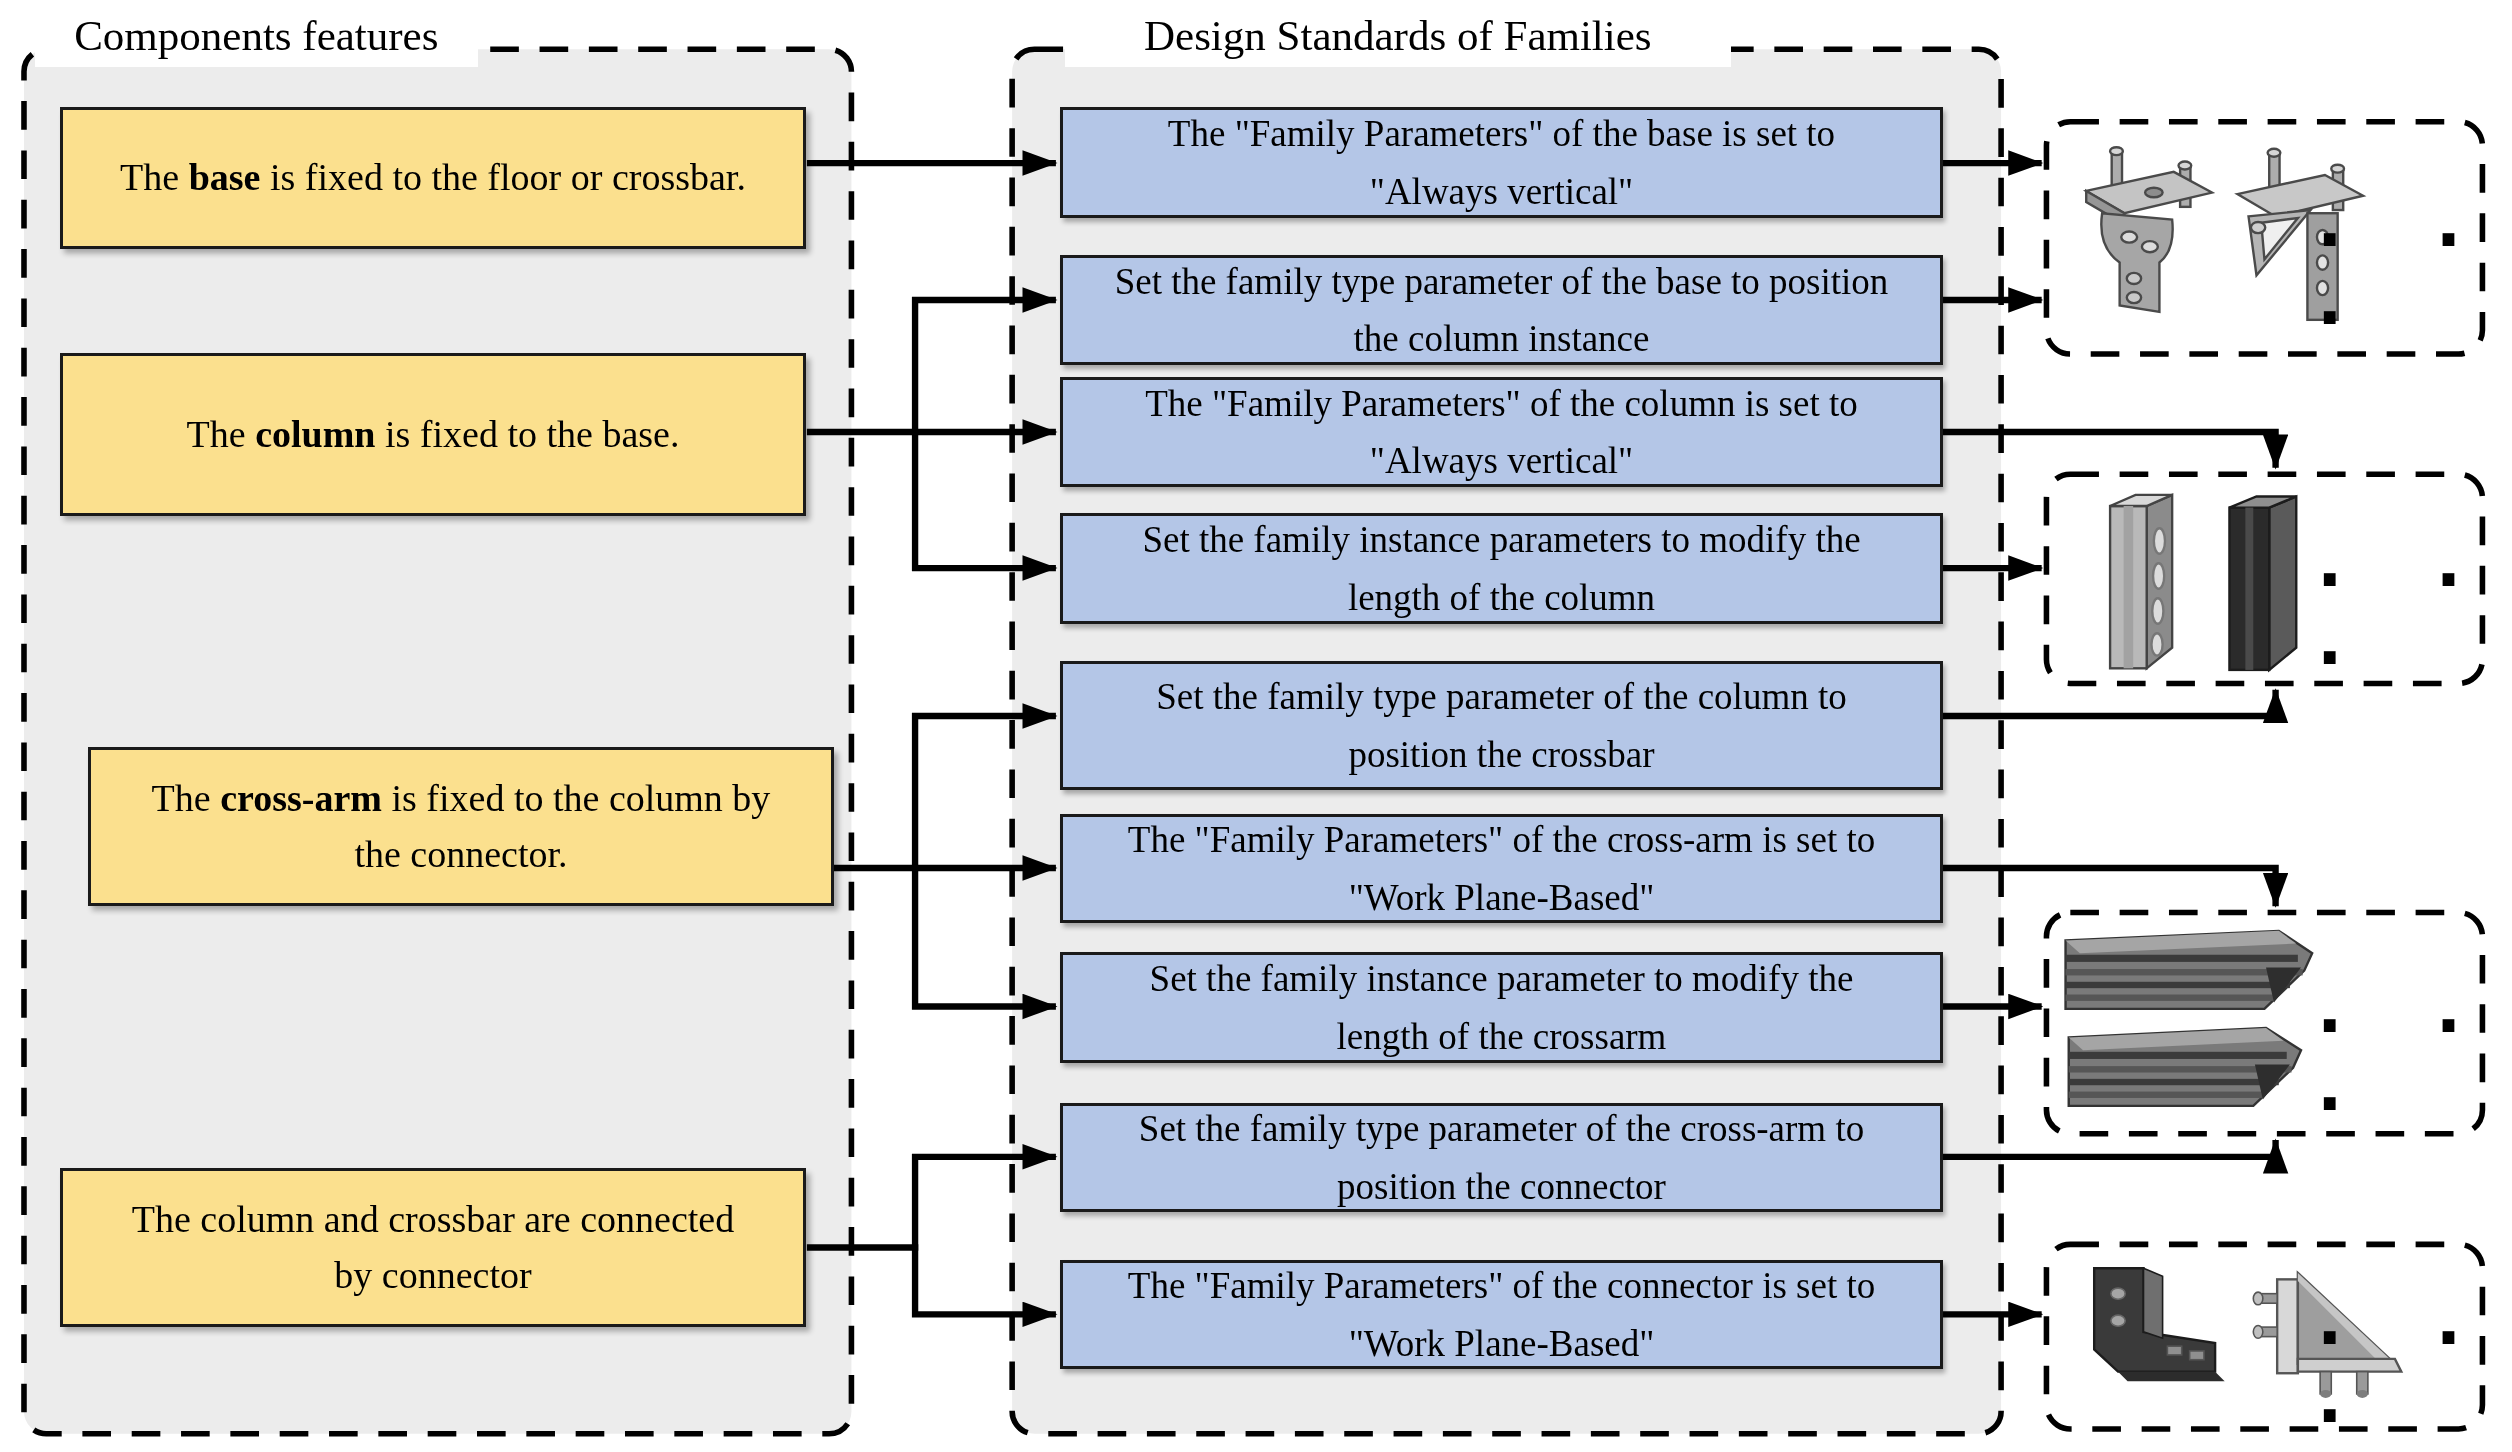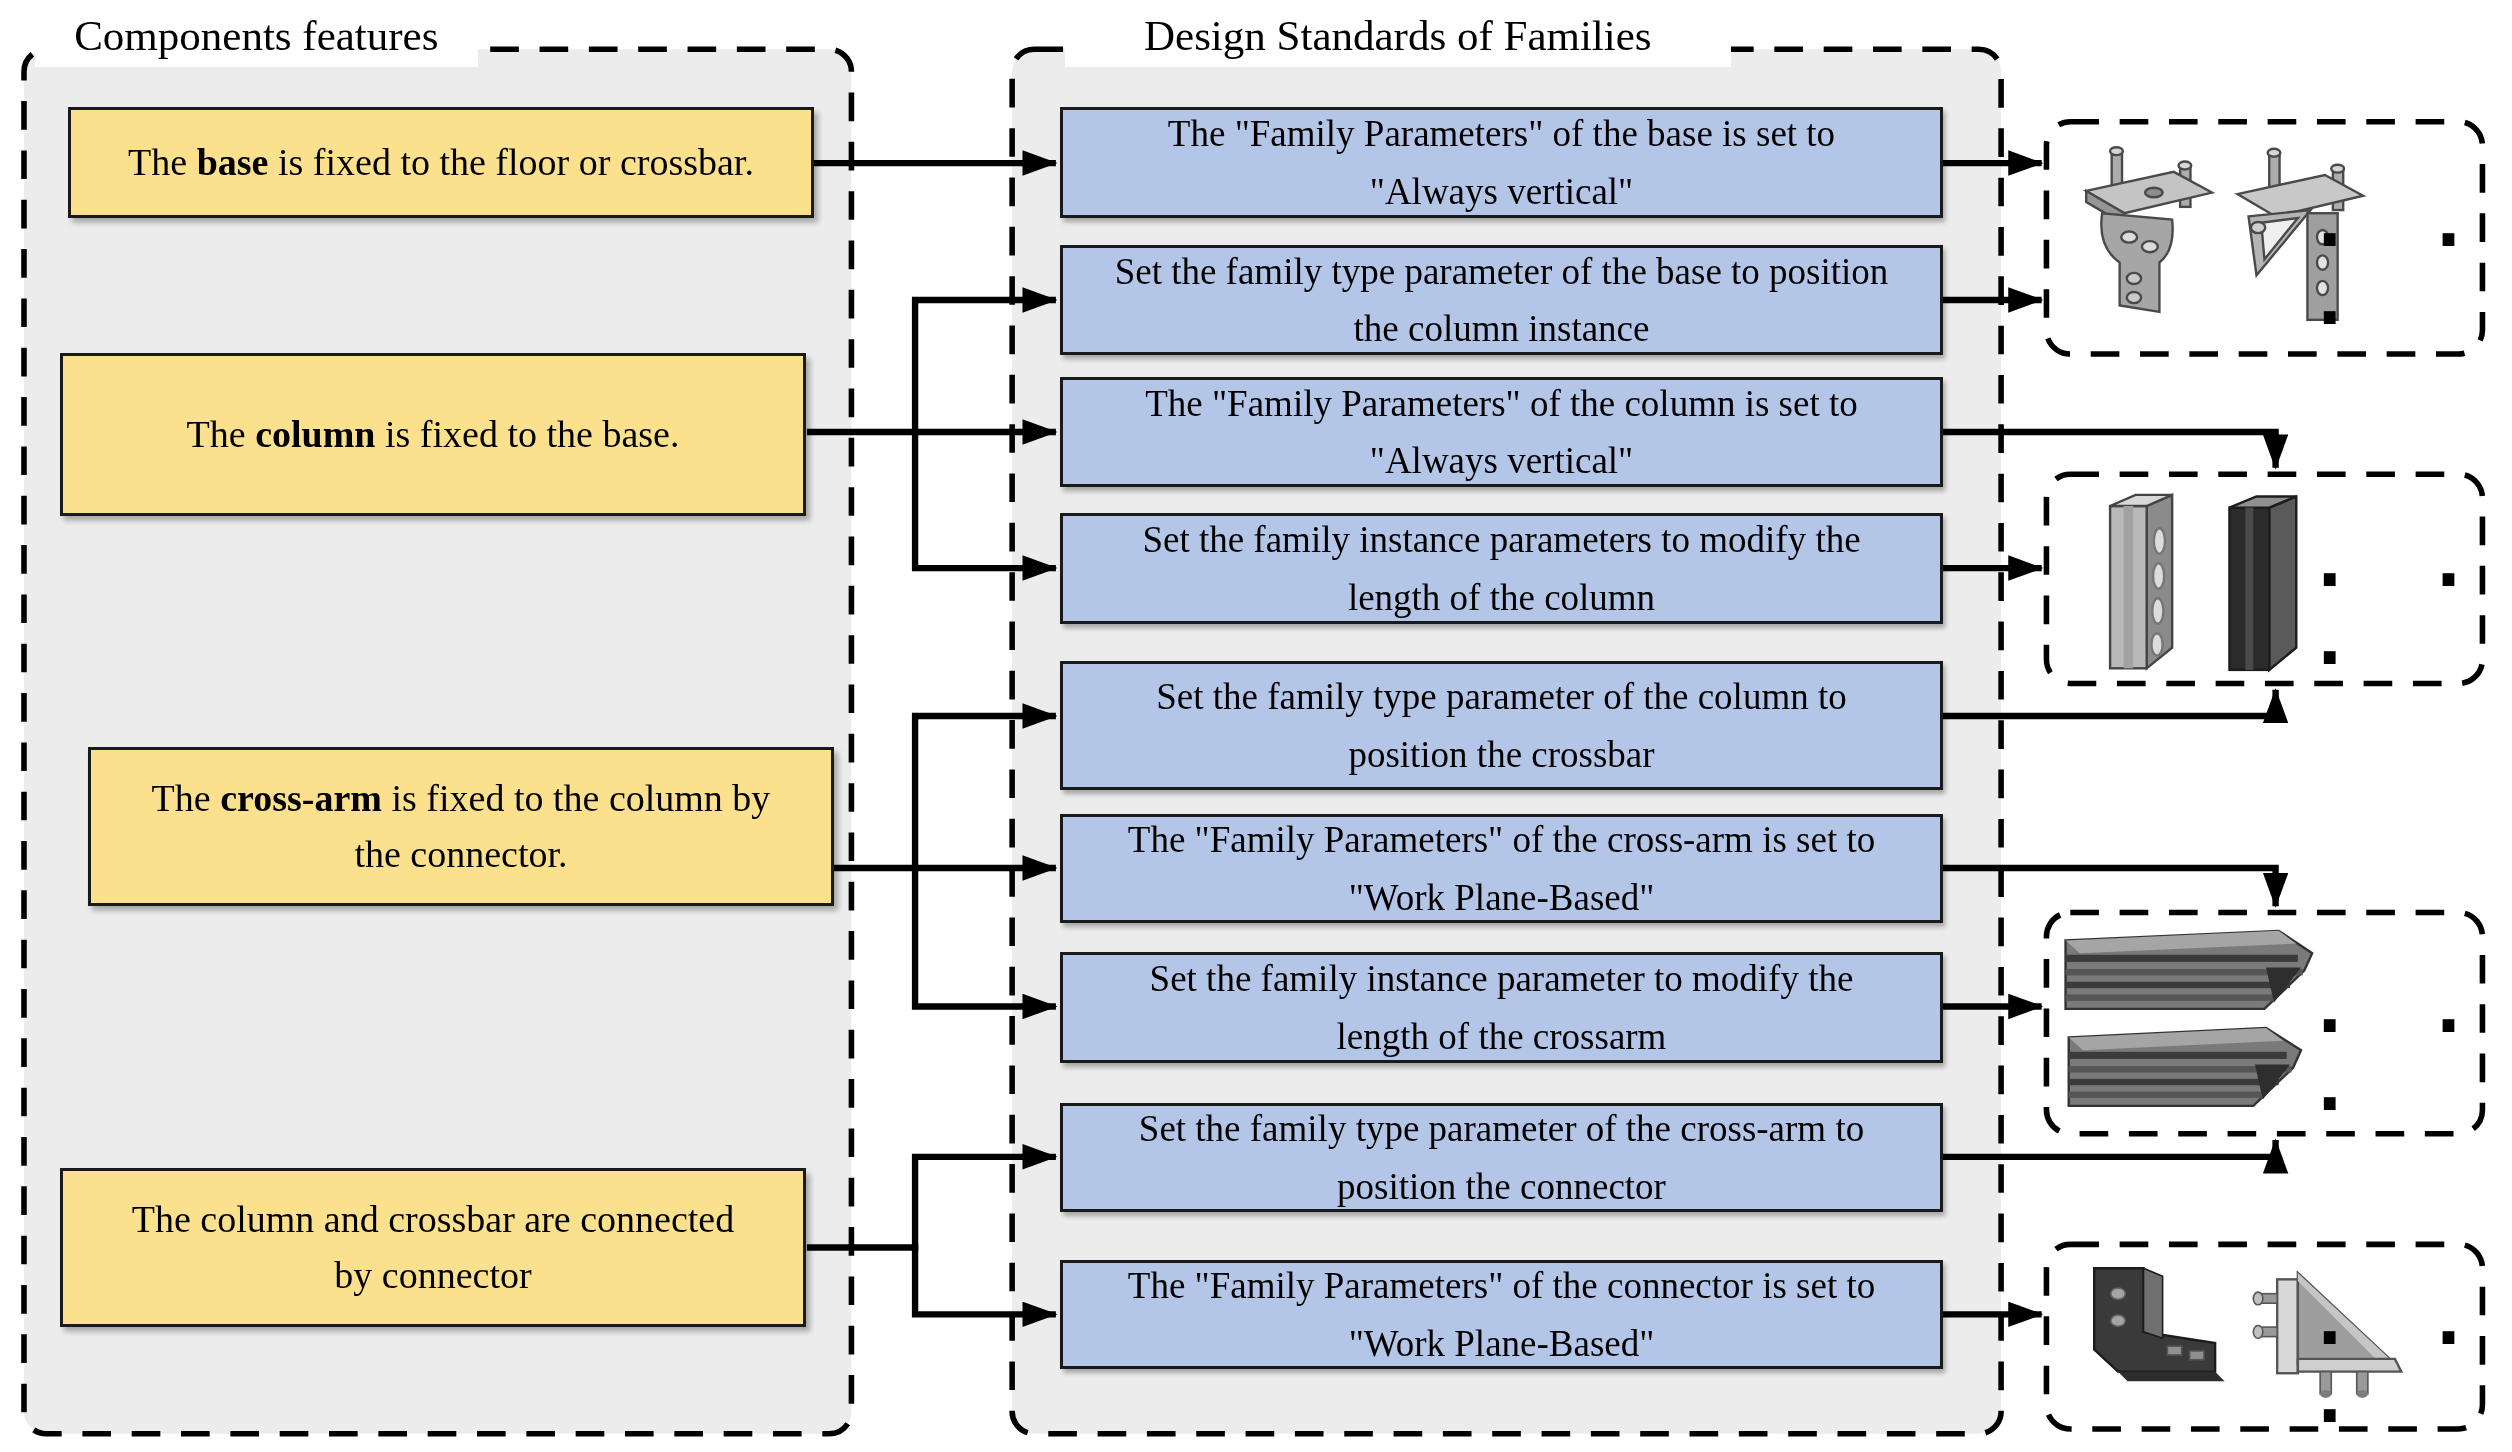--- a/index.html
+++ b/index.html
@@ -189,37 +189,37 @@
     </g>
   </svg>
 
   <div class="title-patch" style="left:1065px;top:3.2px;width:637px;height:64px;">
     <span>Design Standards of Families</span>
   </div>
   <div class="title-patch" style="left:35px;top:3.2px;width:414px;height:64px;">
     <span>Components features</span>
   </div>
 
-  <div class="feature-box" style="top:107px;height:111px;margin-left:8px;">
+  <div class="feature-box" style="top:107px;height:142px;">
     <span><span>The </span><b>base</b><span> is fixed to the floor or crossbar.</span></span>
   </div>
   <div class="feature-box" style="top:353px;height:163px;">
     <span><span>The </span><b>column</b><span> is fixed to the base.</span></span>
   </div>
   <div class="feature-box" style="top:747px;height:159px;margin-left:28px;">
     <span><span>The </span><b>cross-arm</b><span> is fixed to the column by the connector.</span></span>
   </div>
   <div class="feature-box" style="top:1168px;height:159px;">
     <span><span>The column and  crossbar are connected by connector</span><b></b><span></span></span>
   </div>
 
   <div class="standard-box" style="top:107px;height:111px;">
     <span>The "Family Parameters" of the base is set to "Always vertical"</span>
   </div>
-  <div class="standard-box" style="top:245px;height:110px;">
+  <div class="standard-box" style="top:255px;height:110px;">
     <span>Set the family type parameter of the base to position the column instance</span>
   </div>
   <div class="standard-box" style="top:377px;height:110px;">
     <span>The "Family Parameters" of the column is set to "Always vertical"</span>
   </div>
   <div class="standard-box" style="top:513px;height:111px;">
     <span>Set the family instance parameters to modify the length of the column</span>
   </div>
   <div class="standard-box" style="top:661px;height:129px;">
     <span>Set the family type parameter of the column to position the crossbar</span>

